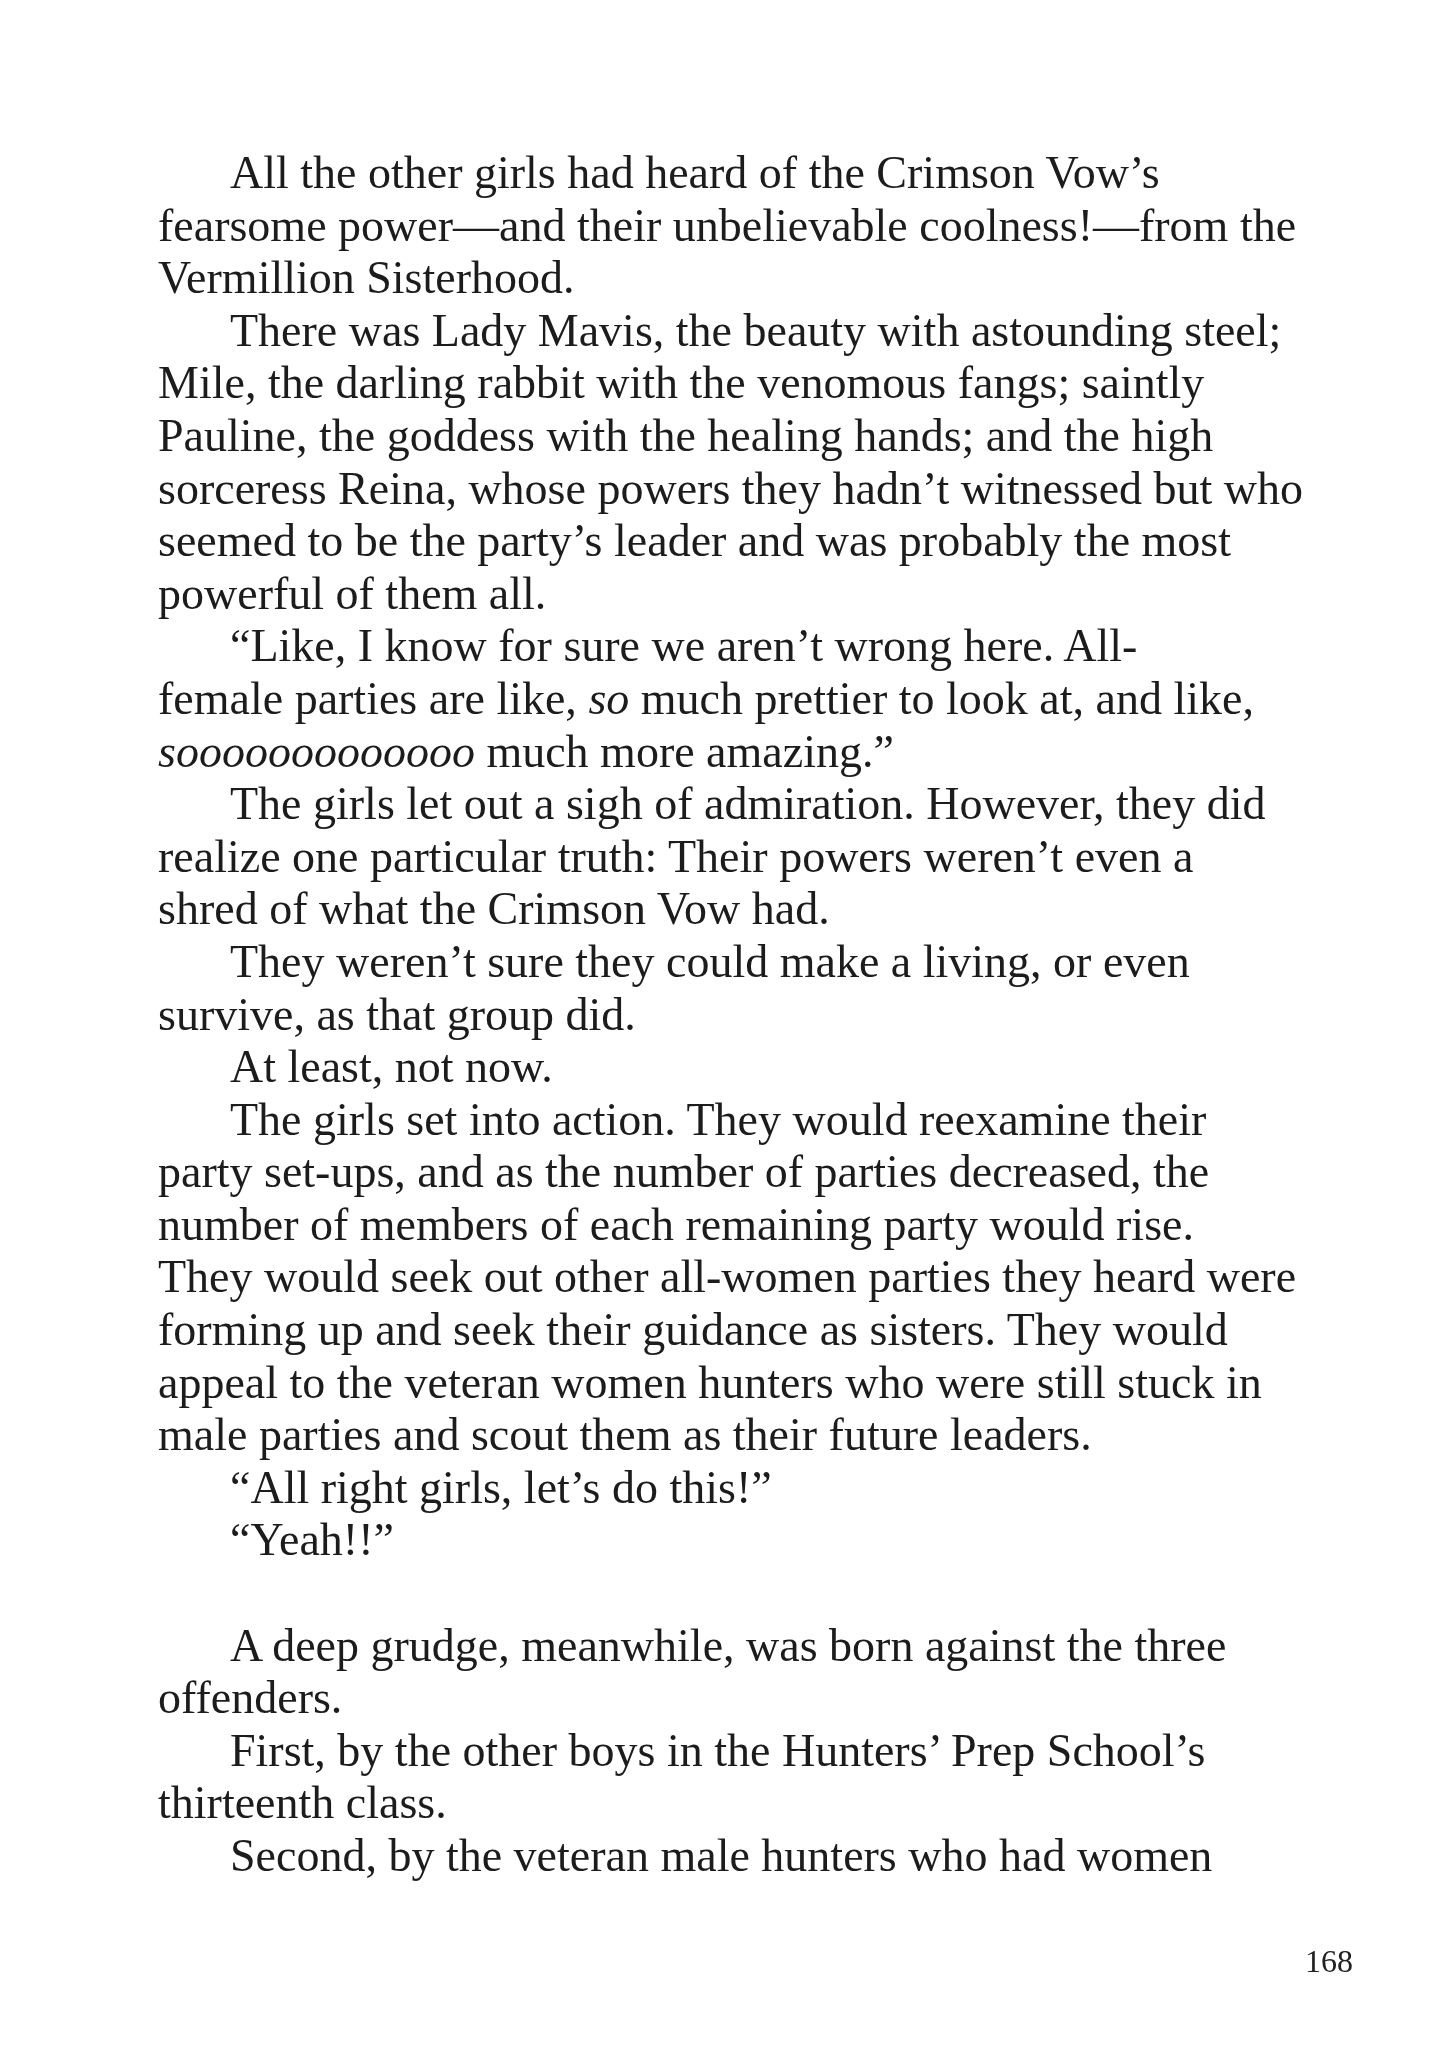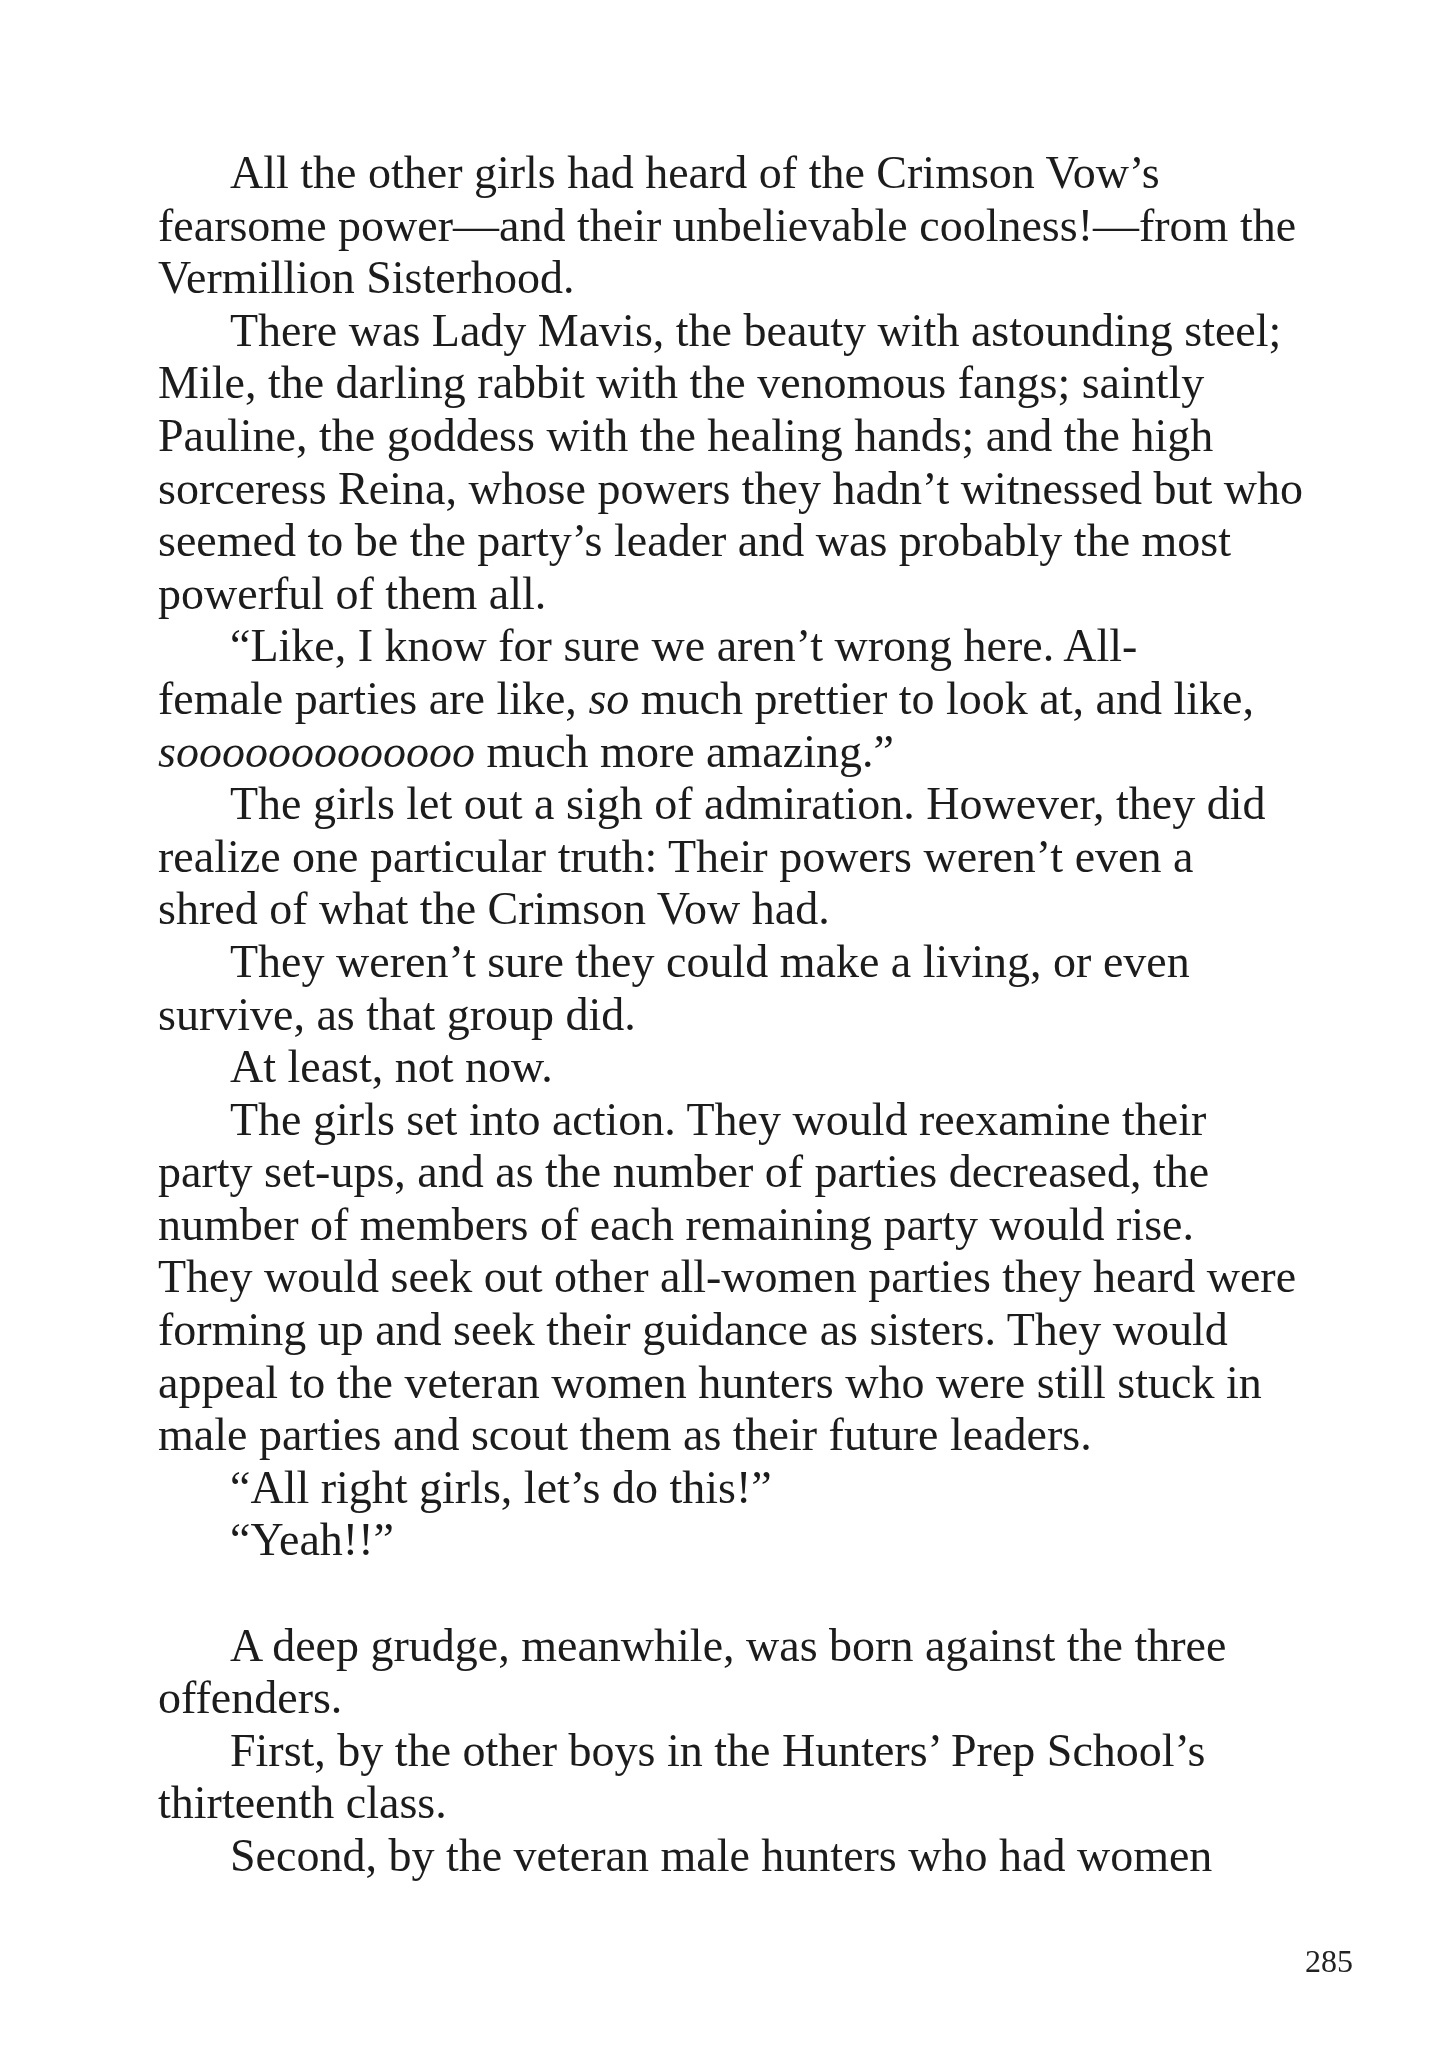--- a/index.html
+++ b/index.html
@@ -47,14 +47,14 @@
     font-size: 32px;
     line-height: 36px;
     color: #222222;
   }
 </style>
 </head>
 <body>
 
 <div class="page">
   <div class="text-block"><div class="line indent"><span>All the other girls had heard of the Crimson Vow’s</span></div><div class="line"><span>fearsome power—and their unbelievable coolness!—from the</span></div><div class="line"><span>Vermillion Sisterhood.</span></div><div class="line indent"><span>There was Lady Mavis, the beauty with astounding steel;</span></div><div class="line"><span>Mile, the darling rabbit with the venomous fangs; saintly</span></div><div class="line"><span>Pauline, the goddess with the healing hands; and the high</span></div><div class="line"><span>sorceress Reina, whose powers they hadn’t witnessed but who</span></div><div class="line"><span>seemed to be the party’s leader and was probably the most</span></div><div class="line"><span>powerful of them all.</span></div><div class="line indent"><span>“Like, I know for sure we aren’t wrong here. All-</span></div><div class="line"><span>female parties are like, </span><span class="italic">so</span><span> much prettier to look at, and like,</span></div><div class="line"><span class="italic">sooooooooooooo</span><span> much more amazing.”</span></div><div class="line indent"><span>The girls let out a sigh of admiration. However, they did</span></div><div class="line"><span>realize one particular truth: Their powers weren’t even a</span></div><div class="line"><span>shred of what the Crimson Vow had.</span></div><div class="line indent"><span>They weren’t sure they could make a living, or even</span></div><div class="line"><span>survive, as that group did.</span></div><div class="line indent"><span>At least, not now.</span></div><div class="line indent"><span>The girls set into action. They would reexamine their</span></div><div class="line"><span>party set-ups, and as the number of parties decreased, the</span></div><div class="line"><span>number of members of each remaining party would rise.</span></div><div class="line"><span>They would seek out other all-women parties they heard were</span></div><div class="line"><span>forming up and seek their guidance as sisters. They would</span></div><div class="line"><span>appeal to the veteran women hunters who were still stuck in</span></div><div class="line"><span>male parties and scout them as their future leaders.</span></div><div class="line indent"><span>“All right girls, let’s do this!”</span></div><div class="line indent"><span>“Yeah!!”</span></div><div class="line blank"></div><div class="line indent"><span>A deep grudge, meanwhile, was born against the three</span></div><div class="line"><span>offenders.</span></div><div class="line indent"><span>First, by the other boys in the Hunters’ Prep School’s</span></div><div class="line"><span>thirteenth class.</span></div><div class="line indent"><span>Second, by the veteran male hunters who had women</span></div></div>
-  <div class="page-number">285</div>
+  <div class="page-number">168</div>
 </div>
 
 </body></html>

